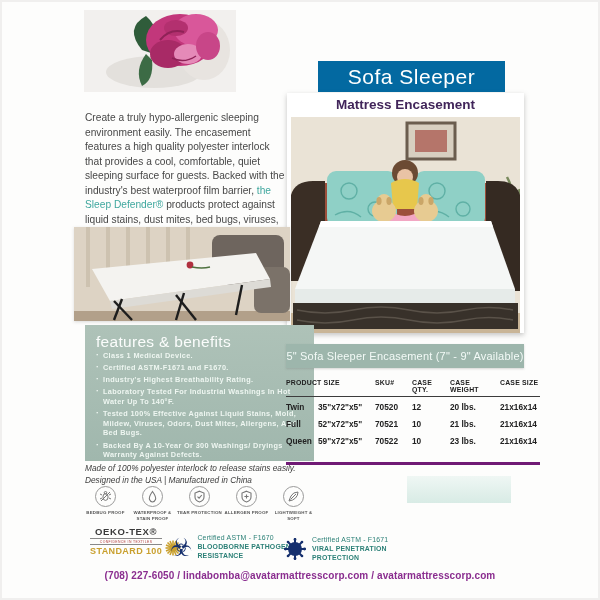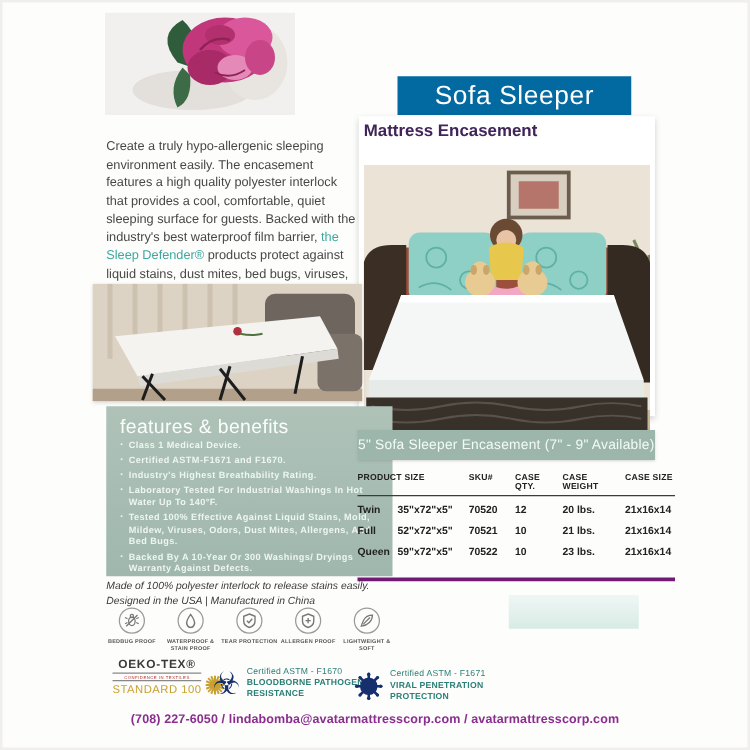--- a/index.html
+++ b/index.html
@@ -9,22 +9,22 @@
 
   
   .flower { position:absolute; left:84px; top:10px; width:152px; height:82px; }
 
   
   .title-band { position:absolute; left:318px; top:61px; width:187px; height:31px;
                 background:#0369a1; color:#fff; font-size:21px; letter-spacing:.5px;
                 display:flex; align-items:center; justify-content:center; }
   .photo-card { position:absolute; left:287px; top:93px; width:237px; height:240px;
                 background:#fff; box-shadow:0 2px 5px rgba(90,90,90,.35); padding:3px 4px 4px; }
-  .photo-card-title { color:#41255a; font-weight:bold; font-size:13.5px;
-                      padding:1px 0 20px; }
+  .photo-card-title { text-align:center; color:#41255a; font-weight:bold; font-size:13.5px;
+                      padding:1px 0 5px; }
 
   
   .intro { position:absolute; left:85px; top:111px; width:202px; font-size:10.2px;
            line-height:1.43; color:#474747; }
   .intro .hl { color:#3fa79e; }
 
   
   .small-photo { position:absolute; left:74px; top:227px; width:216px; height:94px;
                  box-shadow:0 1px 3px rgba(120,120,120,.25); }
 
@@ -63,21 +63,21 @@
 
   .teal-fade { position:absolute; left:407px; top:476px; width:104px; height:27px;
                background:linear-gradient(180deg,#eff7f4,#d8ebe5); }
 
   
   .cert-oeko { position:absolute; left:90px; top:526px; display:flex; align-items:flex-end; }
   .oeko-text { text-align:center; }
   .oeko-brand { font-size:9.5px; font-weight:bold; color:#3a3a3a; letter-spacing:.6px; }
   .oeko-tagline { font-size:3.4px; color:#b03a3a; letter-spacing:.4px; margin:1px 0;
                   border-top:.5px solid #888; border-bottom:.5px solid #888; padding:.5px 0; }
-  .oeko-standard { font-size:9px; font-weight:normal; color:#c9a02e; letter-spacing:.4px; }
+  .oeko-standard { font-size:9px; font-weight:bold; color:#c9a02e; letter-spacing:.4px; }
   .oeko-star { margin-left:3px; }
 
   .cert-block { position:absolute; display:flex; align-items:center; }
   .cert-bio { left:170px; top:534px; }
   .cert-viral { left:283px; top:536px; }
   .bio-glyph { font-size:25px; color:#16306e; line-height:1; margin-right:5px; }
   .cert-lines { font-size:6.9px; color:#2c8077; line-height:1.3; letter-spacing:.2px; }
   .cert-lines .b { font-weight:bold; }
   .virus-icon { margin-right:5px; }
 

